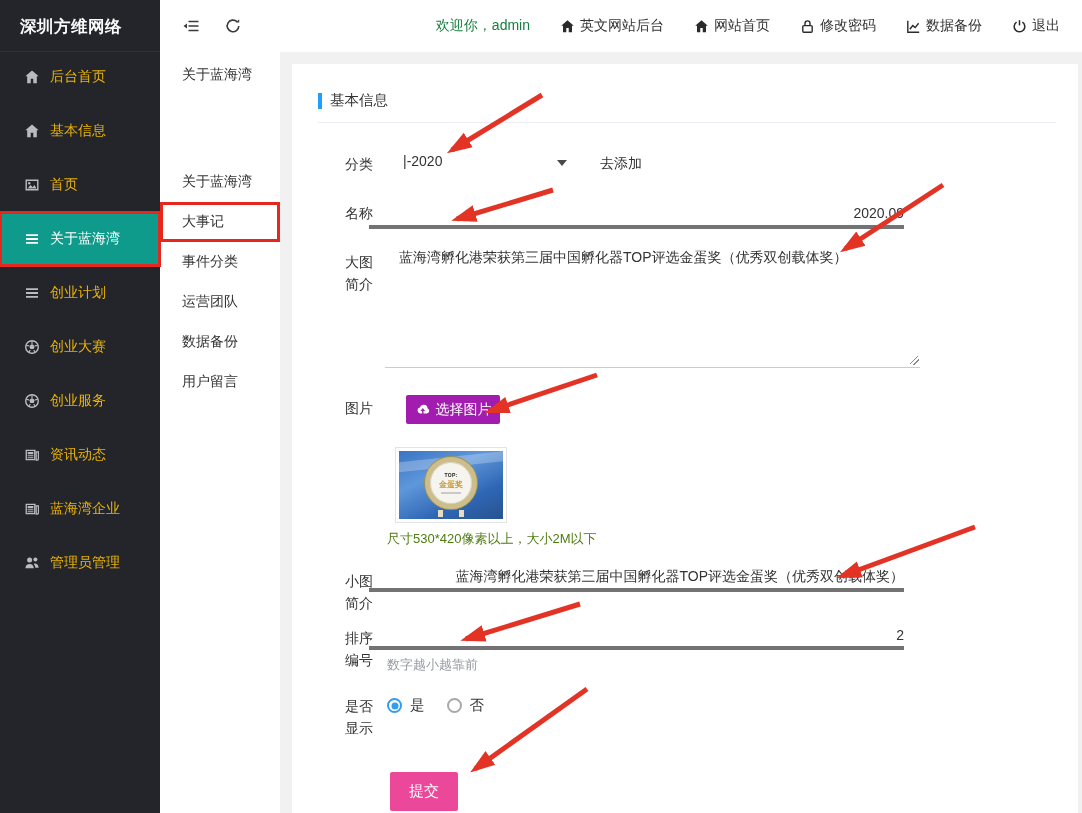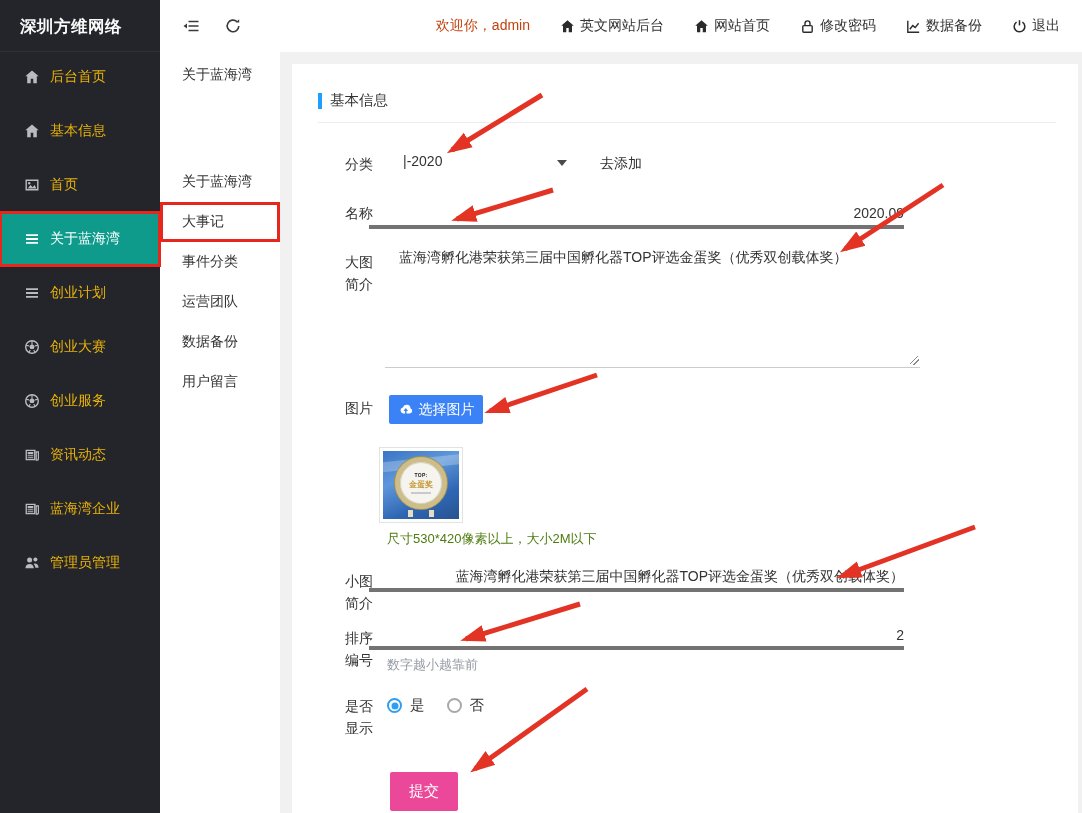--- a/index.html
+++ b/index.html
@@ -26,21 +26,21 @@
   .submenu-list { position:absolute; top:110px; left:0; right:0; }
   .sub-item { height:40px; display:flex; align-items:center; padding-left:22px; color:#333; font-size:14px; cursor:pointer; }
   .sub-item.annotated { outline:3px solid #e5271d; outline-offset:-3px; }
   
   .topbar { position:absolute; left:160px; right:0; top:0; height:52px; background:#fff; display:flex; align-items:center; z-index:3; }
   .tb-ico { width:18px; height:18px; color:#3a3a3a; cursor:pointer; }
   .tb-ico svg { width:18px; height:18px; display:block; }
   .tb-collapse { margin-left:22px; }
   .tb-refresh { margin-left:24px; }
   .tb-right { margin-left:auto; display:flex; align-items:center; gap:30px; padding-right:22px; }
-  .tb-welcome { color:#c2410c; font-size:14px; }
+  .tb-welcome { color:#15803d; font-size:14px; }
   .top-link { display:flex; align-items:center; gap:5px; color:#333; font-size:14px; cursor:pointer; text-decoration:none; }
   .top-link .l-ico { width:15px; height:15px; color:#2b2b2b; }
   .top-link .l-ico svg { width:15px; height:15px; display:block; }
   
   .card { position:absolute; left:292px; top:64px; width:786px; bottom:0; background:#fff; z-index:2; }
   .sec-bar { position:absolute; left:26px; top:29px; width:4px; height:16px; background:#1e9fff; }
   .sec-title { position:absolute; left:38px; top:27px; font-size:14.5px; color:#333; }
   .divider { position:absolute; left:26px; top:58px; width:738px; border-top:1px solid #ececf2; }
   .f-label { position:absolute; left:53px; width:32px; font-size:14px; color:#333; line-height:22px; }
   
@@ -59,24 +59,24 @@
   .lb-img { top:333px; }
   .lb-small { top:506px; }
   .lb-sort { top:563px; }
   .lb-show { top:631px; }
   
   .ta-wrap { position:absolute; left:93px; top:179px; width:535px; height:125px; border-bottom:1px solid #ccc; }
   .ta-wrap textarea { width:100%; height:100%; border:none; resize:none; outline:none; background:transparent; font-family:inherit; font-size:14px; color:#333; padding:5px 14px; line-height:19px; }
   .ta-grip { position:absolute; right:1px; bottom:2px; width:9px; height:9px; pointer-events:none;
     background:linear-gradient(135deg, transparent 42%, #8a8a8a 42%, #8a8a8a 49%, transparent 49%, transparent 66%, #8a8a8a 66%, #8a8a8a 73%, transparent 73%); }
   
-  .btn-choose { position:absolute; left:97px; top:331px; width:94px; height:29px; background:#3b82f6; color:#fff; border:none; border-radius:2px; font-family:inherit; font-size:14px; display:flex; align-items:center; justify-content:center; gap:6px; cursor:pointer; }
+  .btn-choose { position:absolute; left:114px; top:331px; width:94px; height:29px; background:#a21caf; color:#fff; border:none; border-radius:2px; font-family:inherit; font-size:14px; display:flex; align-items:center; justify-content:center; gap:6px; cursor:pointer; }
   .btn-choose .b-ico { width:15px; height:15px; }
   .btn-choose .b-ico svg { width:15px; height:15px; display:block; }
-  .thumb { position:absolute; left:87px; top:383px; width:84px; height:76px; background:#fff; border:1px solid #e3e3e3; padding:3px; cursor:pointer; }
+  .thumb { position:absolute; left:103px; top:383px; width:112px; height:76px; background:#fff; border:1px solid #e3e3e3; padding:3px; cursor:pointer; }
   .thumb-photo { position:relative; width:100%; height:100%; overflow:hidden;
     background:linear-gradient(155deg,#3a74c4 0%,#5e97da 35%,#2f66b4 70%,#27538f 100%); }
   .thumb-photo:before { content:""; position:absolute; left:-10px; top:6px; width:120px; height:10px; background:rgba(255,255,255,.25); transform:rotate(-6deg); }
   .plate { position:absolute; left:50%; top:47%; transform:translate(-50%,-50%); width:52px; height:52px; border-radius:50%;
     background:#f5f4ef; border:5px solid #cdbd8a; box-shadow:0 0 0 1px #9f934f, inset 0 0 0 1px #d8d3be; display:flex; flex-direction:column; align-items:center; justify-content:center; }
   .plate .p-top { font-size:5px; color:#222; font-weight:bold; letter-spacing:.3px; }
   .plate .p-main { font-size:8px; color:#c69a3a; font-weight:bold; margin-top:1px; }
   .plate .p-line { width:20px; height:2px; background:#c9c9c9; margin-top:2px; }
   .stand { position:absolute; left:50%; bottom:2px; transform:translateX(-50%); width:26px; height:7px; display:flex; justify-content:space-between; }
   .stand i { display:block; width:5px; height:7px; background:#e8ddc2; }

